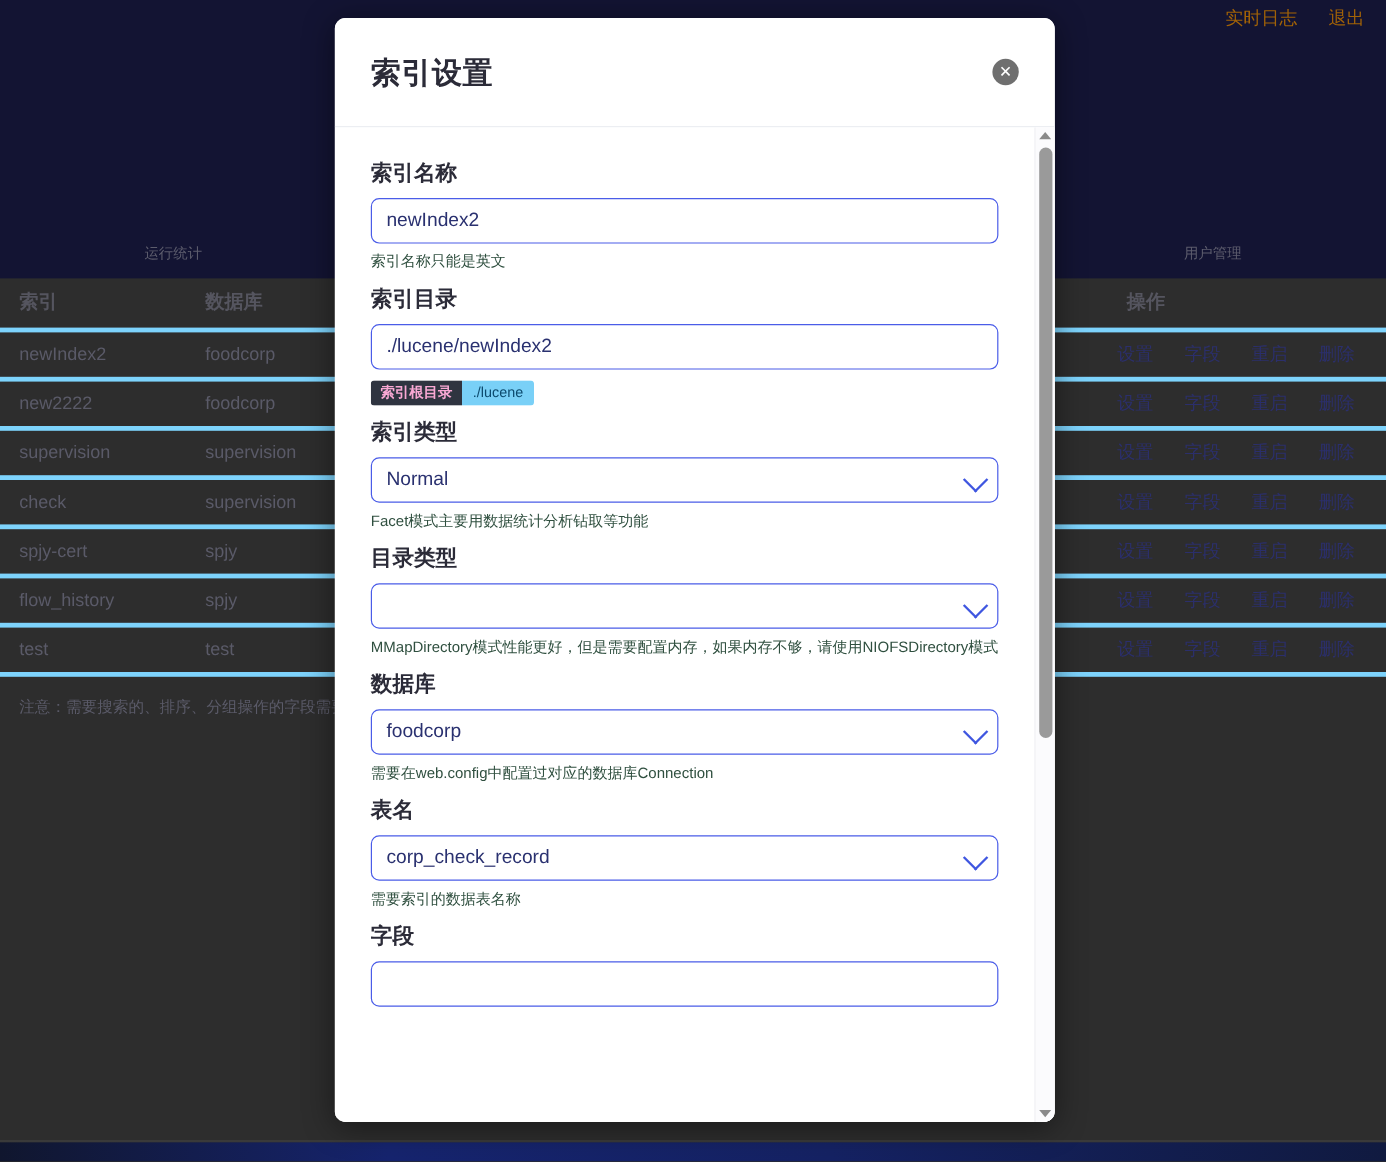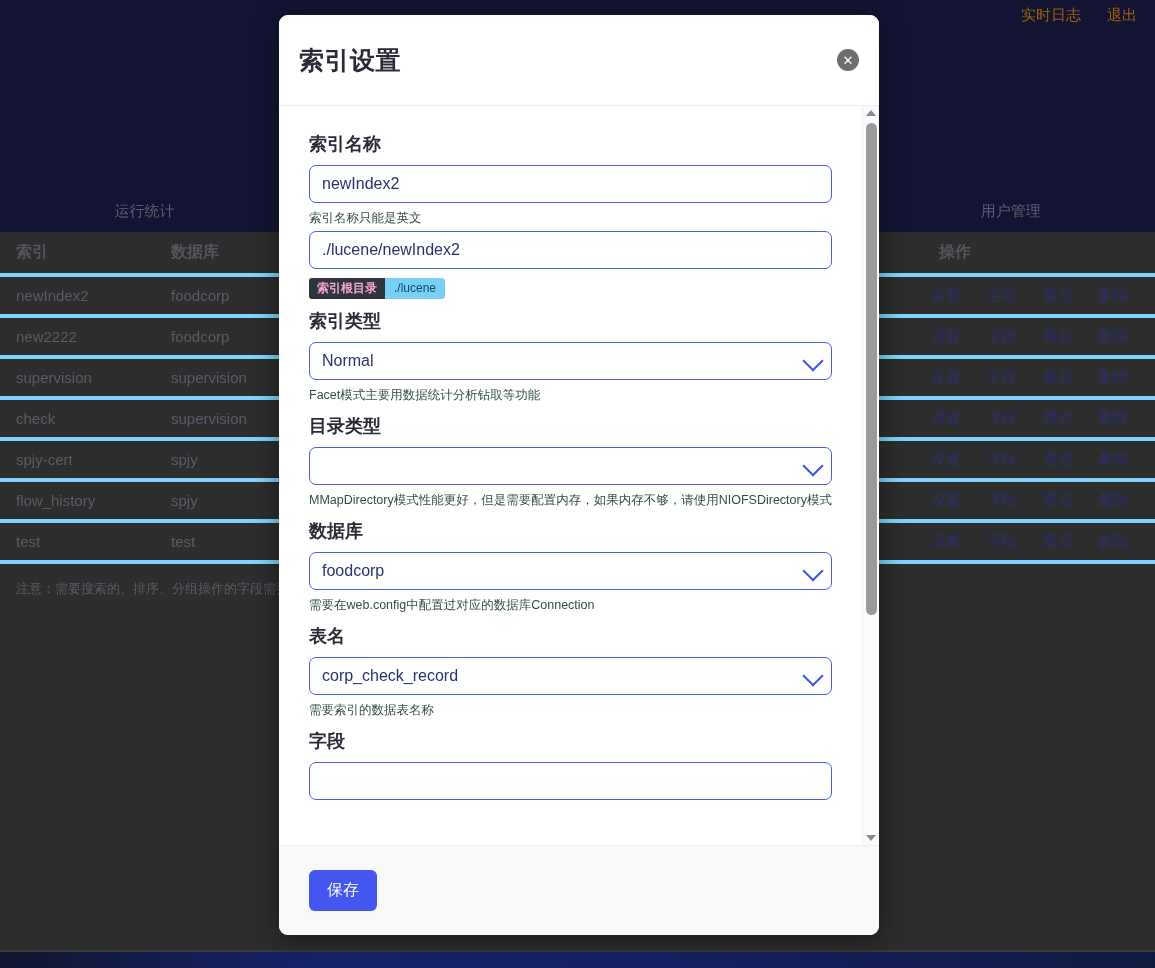--- a/index.html
+++ b/index.html
@@ -45,21 +45,21 @@
     bottom: 0;
     width: 1155px;
     height: 42px;
     display: flex;
   }
   .bg-tab {
     flex: 1 1 0;
     display: flex;
     align-items: center;
     justify-content: center;
-    font-size: 15px;
+    font-size: 12px;
     color: #5d5d6d;
     height: 42px;
     box-sizing: border-box;
   }
   .bg-tab.active {
     background: #2d2d2d;
     border-radius: 7px 7px 0 0;
     color: #4a4a60;
   }
 
@@ -128,21 +128,21 @@
     box-shadow: 0 4px 26px rgba(0,0,0,.45);
     display: flex;
     flex-direction: column;
     overflow: hidden;
   }
   #modal-header {
     height: 90px;
     flex: none;
     display: flex;
     align-items: center;
-    padding: 0 20px;
+    padding: 0 30px;
     box-sizing: border-box;
     background: #fff;
   }
   #modal-title {
     font-size: 25px;
     font-weight: bold;
     color: #2b2b38;
     letter-spacing: .5px;
   }
   #modal-close {
@@ -405,20 +405,21 @@
   <div id="modal-body">
     <div id="modal-scroll">
 
       <div class="field">
         <div class="field-label">索引名称</div>
         <div class="control">newIndex2</div>
         <div class="hint">索引名称只能是英文</div>
       </div>
 
       <div class="field">
+        <div class="field-label">索引目录</div>
         <div class="control">./lucene/newIndex2</div>
         <div class="badge">
           <span class="badge-l">索引根目录</span>
           <span class="badge-r">./lucene</span>
         </div>
       </div>
 
       <div class="field">
         <div class="field-label">索引类型</div>
         <div class="control select">
@@ -462,16 +463,13 @@
 
     </div>
 
     <div id="mb-scrollbar">
       <div class="sb-arrow" id="sb-up"></div>
       <div id="sb-thumb"></div>
       <div class="sb-arrow" id="sb-down"></div>
     </div>
   </div>
 
-  <div id="modal-footer">
-    <button id="save-button">保存</button>
-  </div>
 </div>
 
 </body></html>

